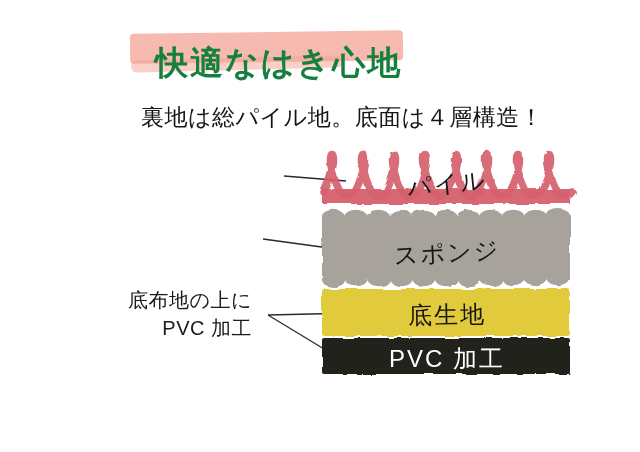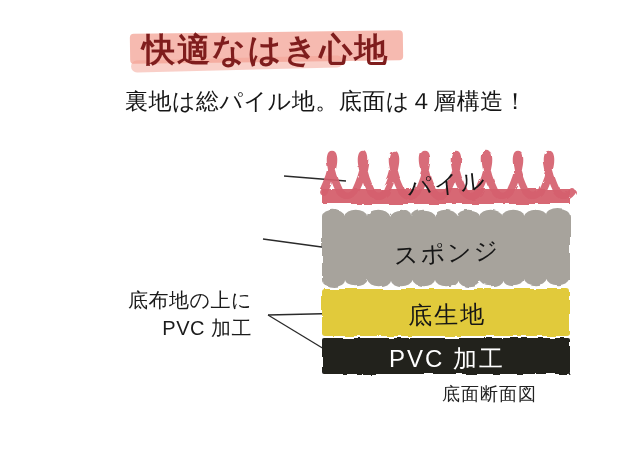--- a/index.html
+++ b/index.html
@@ -6,25 +6,25 @@
   .page{
     position:relative;width:640px;height:452px;background:#fff;overflow:hidden;
     font-family:"Liberation Sans",sans-serif;color:#1a1a1a;
   }
   
   .title-block{position:absolute;left:0;top:0;width:640px;height:90px;}
   .hl{position:absolute;border-radius:4px;}
   .hl-main{left:130px;top:32px;width:273px;height:30px;background:rgba(243,159,145,0.72);transform:rotate(-0.8deg);}
   .hl-tail{left:131px;top:58px;width:212px;height:12px;background:rgba(243,159,145,0.5);transform:rotate(-1.4deg);border-radius:6px;}
   .title{
-    position:absolute;left:140px;top:26px;margin:2px;
-    font-size:33px;font-weight:800;letter-spacing:2px;color:#7f1d1d;
+    position:absolute;left:140px;top:26px;margin:15px;
+    font-size:33px;font-weight:800;letter-spacing:2px;color:#15803d;
   }
   .subtitle{
-    position:absolute;left:125px;top:86px;margin:0;
+    position:absolute;left:125px;top:86px;margin:16px;
     font-size:23px;font-weight:500;letter-spacing:0.5px;color:#161616;text-align:center;
   }
   
   .callout{position:absolute;font-size:20px;color:#1b1b1b;text-align:right;letter-spacing:0.5px;}
   .c1{left:60px;top:169px;width:230px;}
   .c2{left:60px;top:228px;width:198px;}
   .c3{left:60px;top:286px;width:192px;line-height:28px;}
   
   .connectors{position:absolute;left:0;top:0;width:640px;height:452px;pointer-events:none;}
   .connectors line{stroke:#2a2a2a;stroke-width:1.3;}
@@ -109,15 +109,14 @@
         <rect x="0" y="186" width="248" height="36" rx="2" fill="#22201e"></rect>
       </g>
     </svg>
 
     <div class="layer-label ll-pile">パイル</div>
     <div class="layer-label ll-sponge">スポンジ</div>
     <div class="layer-label ll-base">底生地</div>
     <div class="layer-label ll-pvc">PVC 加工</div>
   </div>
 
-  <div class="caption">底面断面図</div>
 
 </div>
 
 </body></html>

